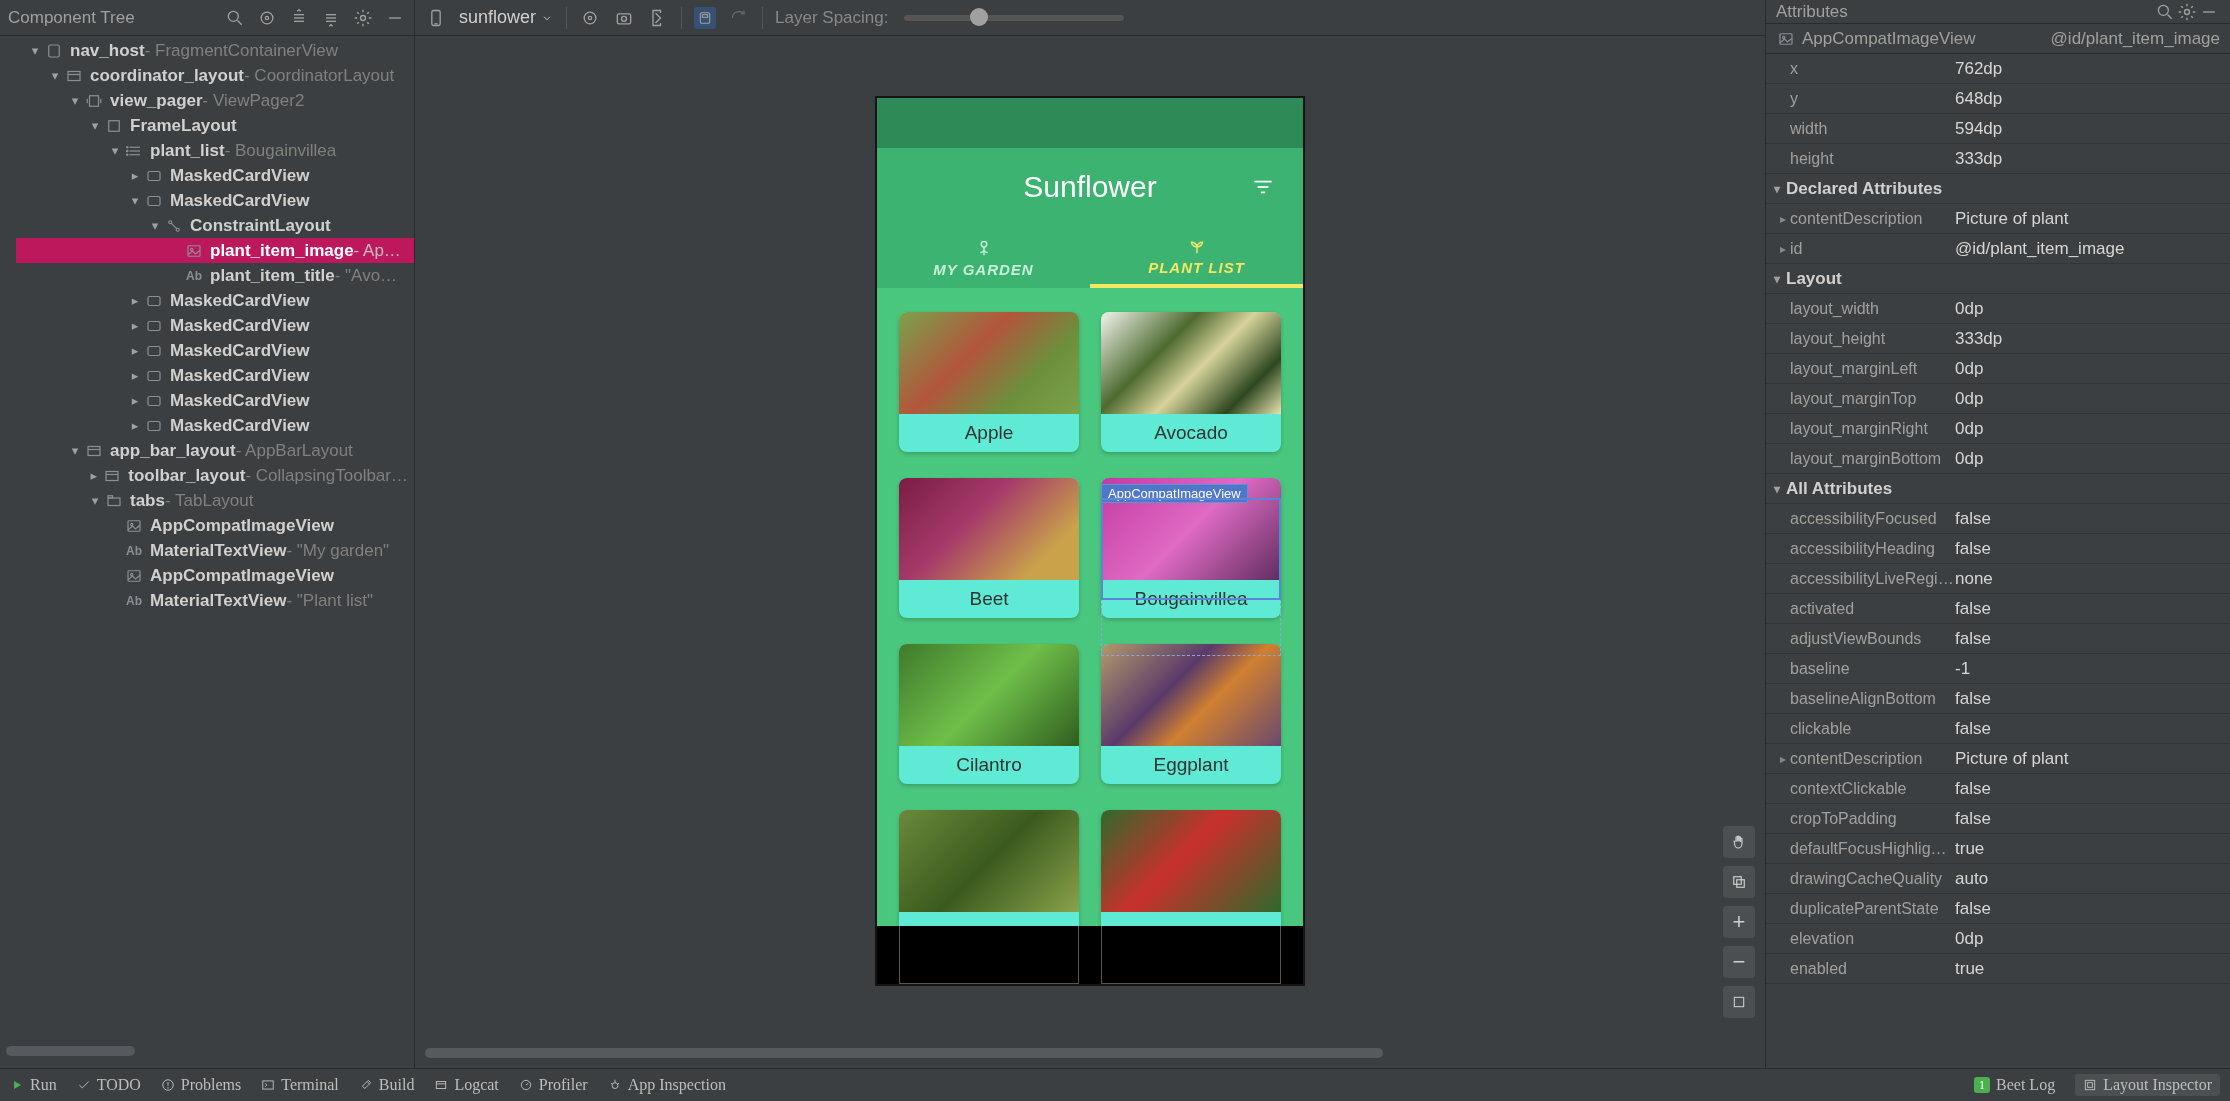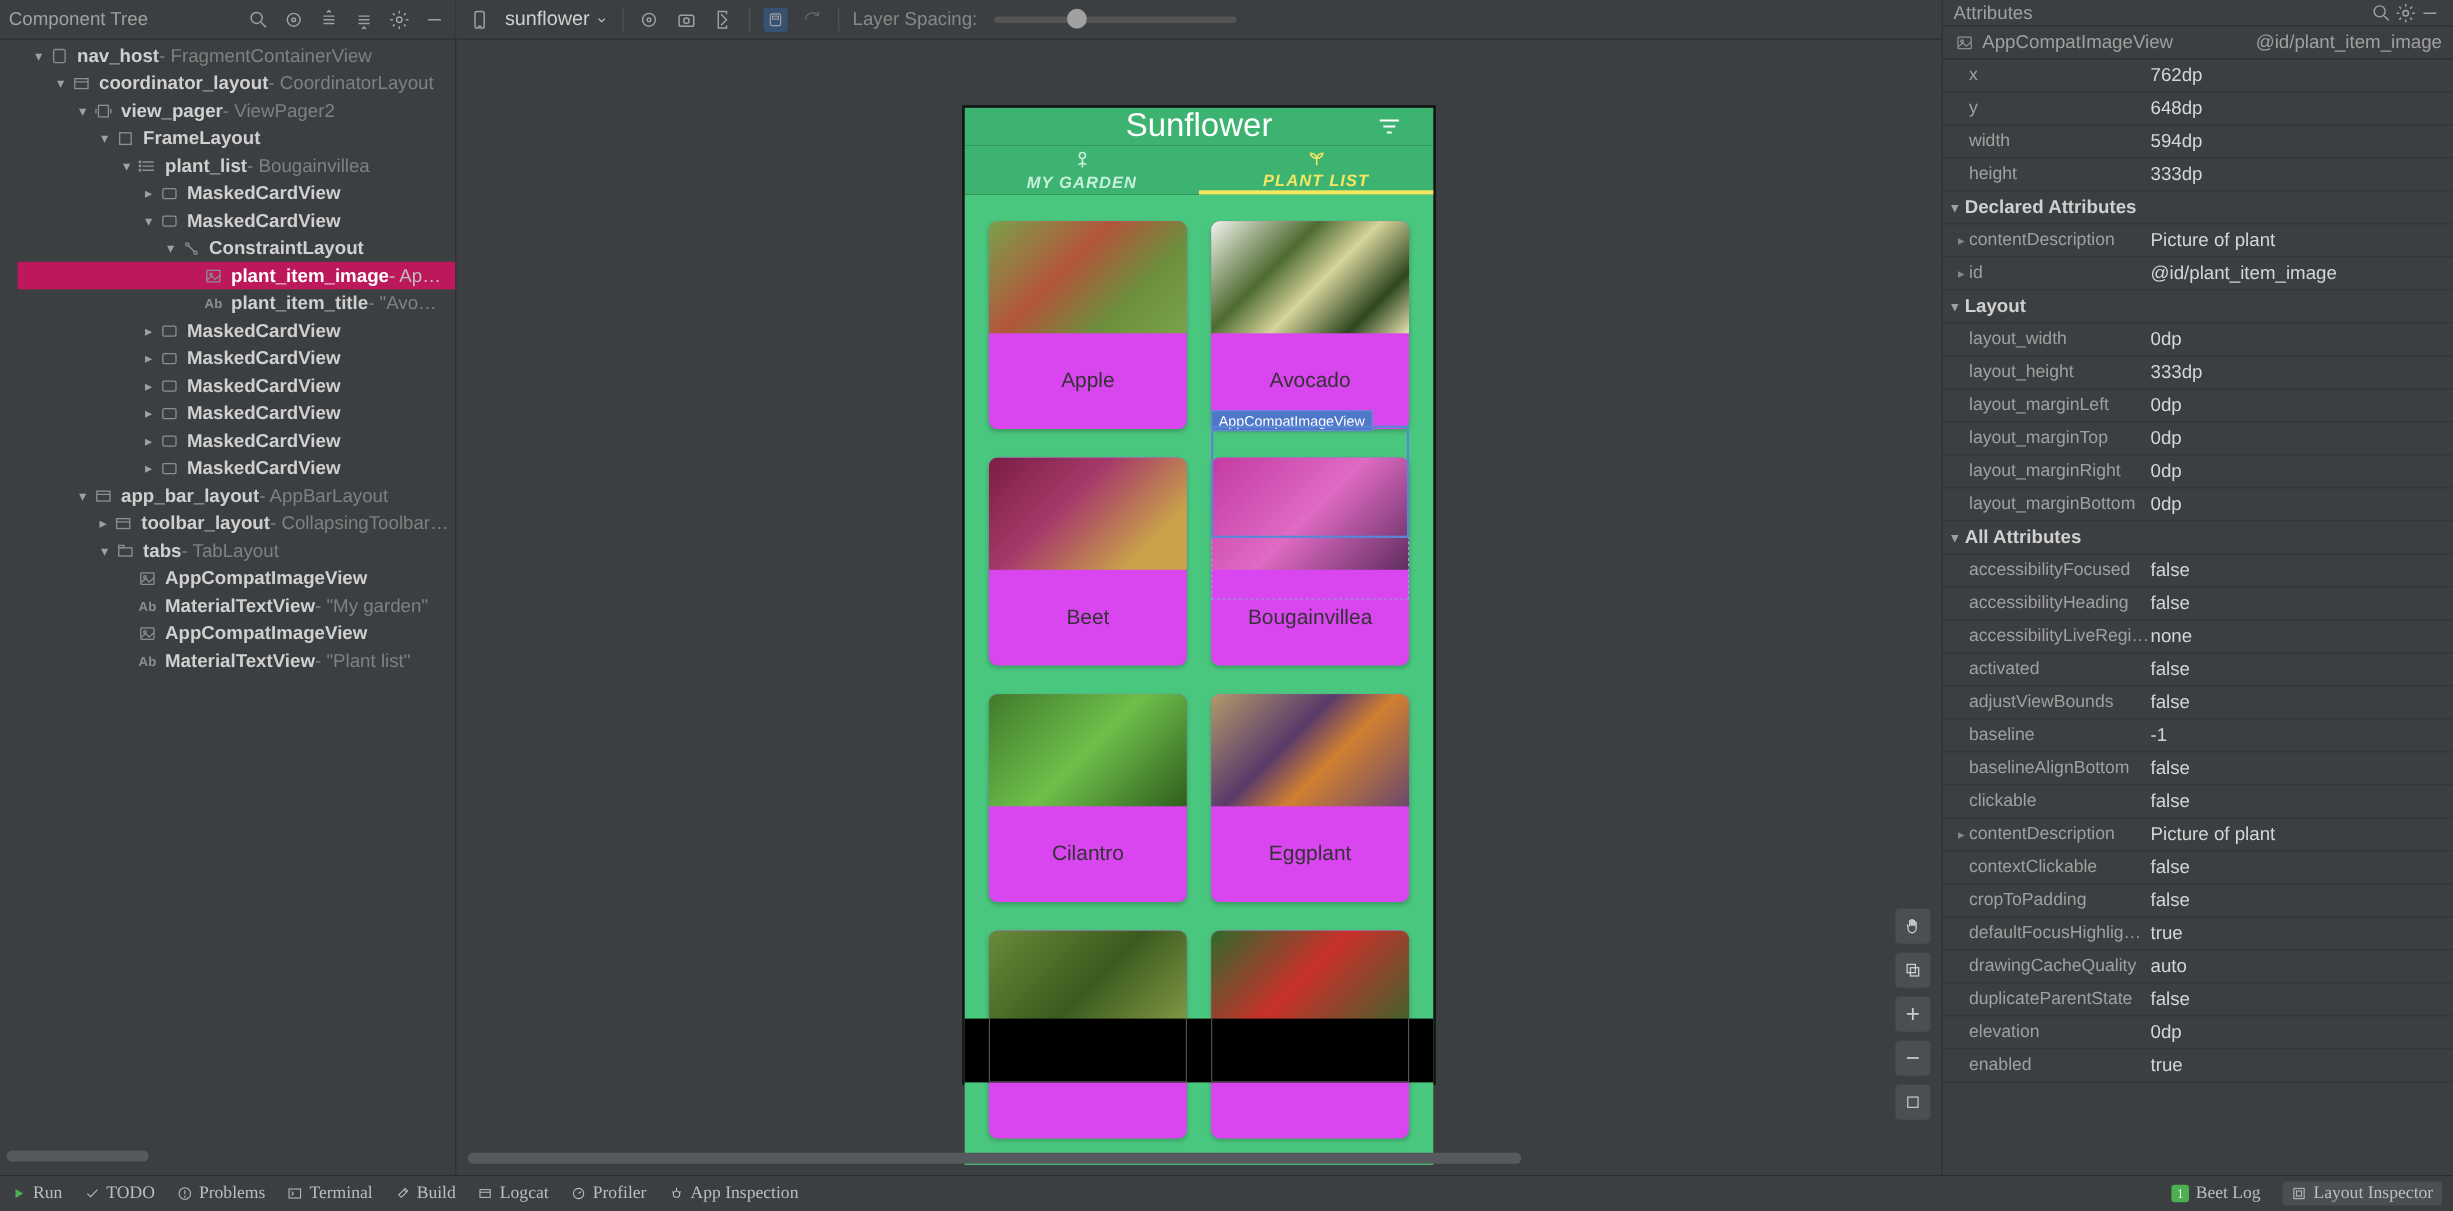--- a/index.html
+++ b/index.html
@@ -185,26 +185,26 @@
     flex: 1;
     background: #4ac77e;
     padding: 24px 22px;
     display: grid;
     grid-template-columns: 1fr 1fr;
     gap: 26px 22px;
     align-content: start;
     position: relative;
   }
   .card {
-    background: #d946ef;
+    background: #5eead4;
     border-radius: 8px;
     overflow: hidden;
     display: flex; flex-direction: column;
     box-shadow: 0 2px 4px rgba(0,0,0,0.2);
-    height: 189px;
+    height: 140px;
   }
   .card-img { height: 102px; width: 100%; }
   .card-title {
     flex: 1;
     display: flex; align-items: center; justify-content: center;
     color: #333; font-size: 19px;
   }
   .phone-overlay {
     position: absolute;
     left: 0; right: 0; bottom: 0;

